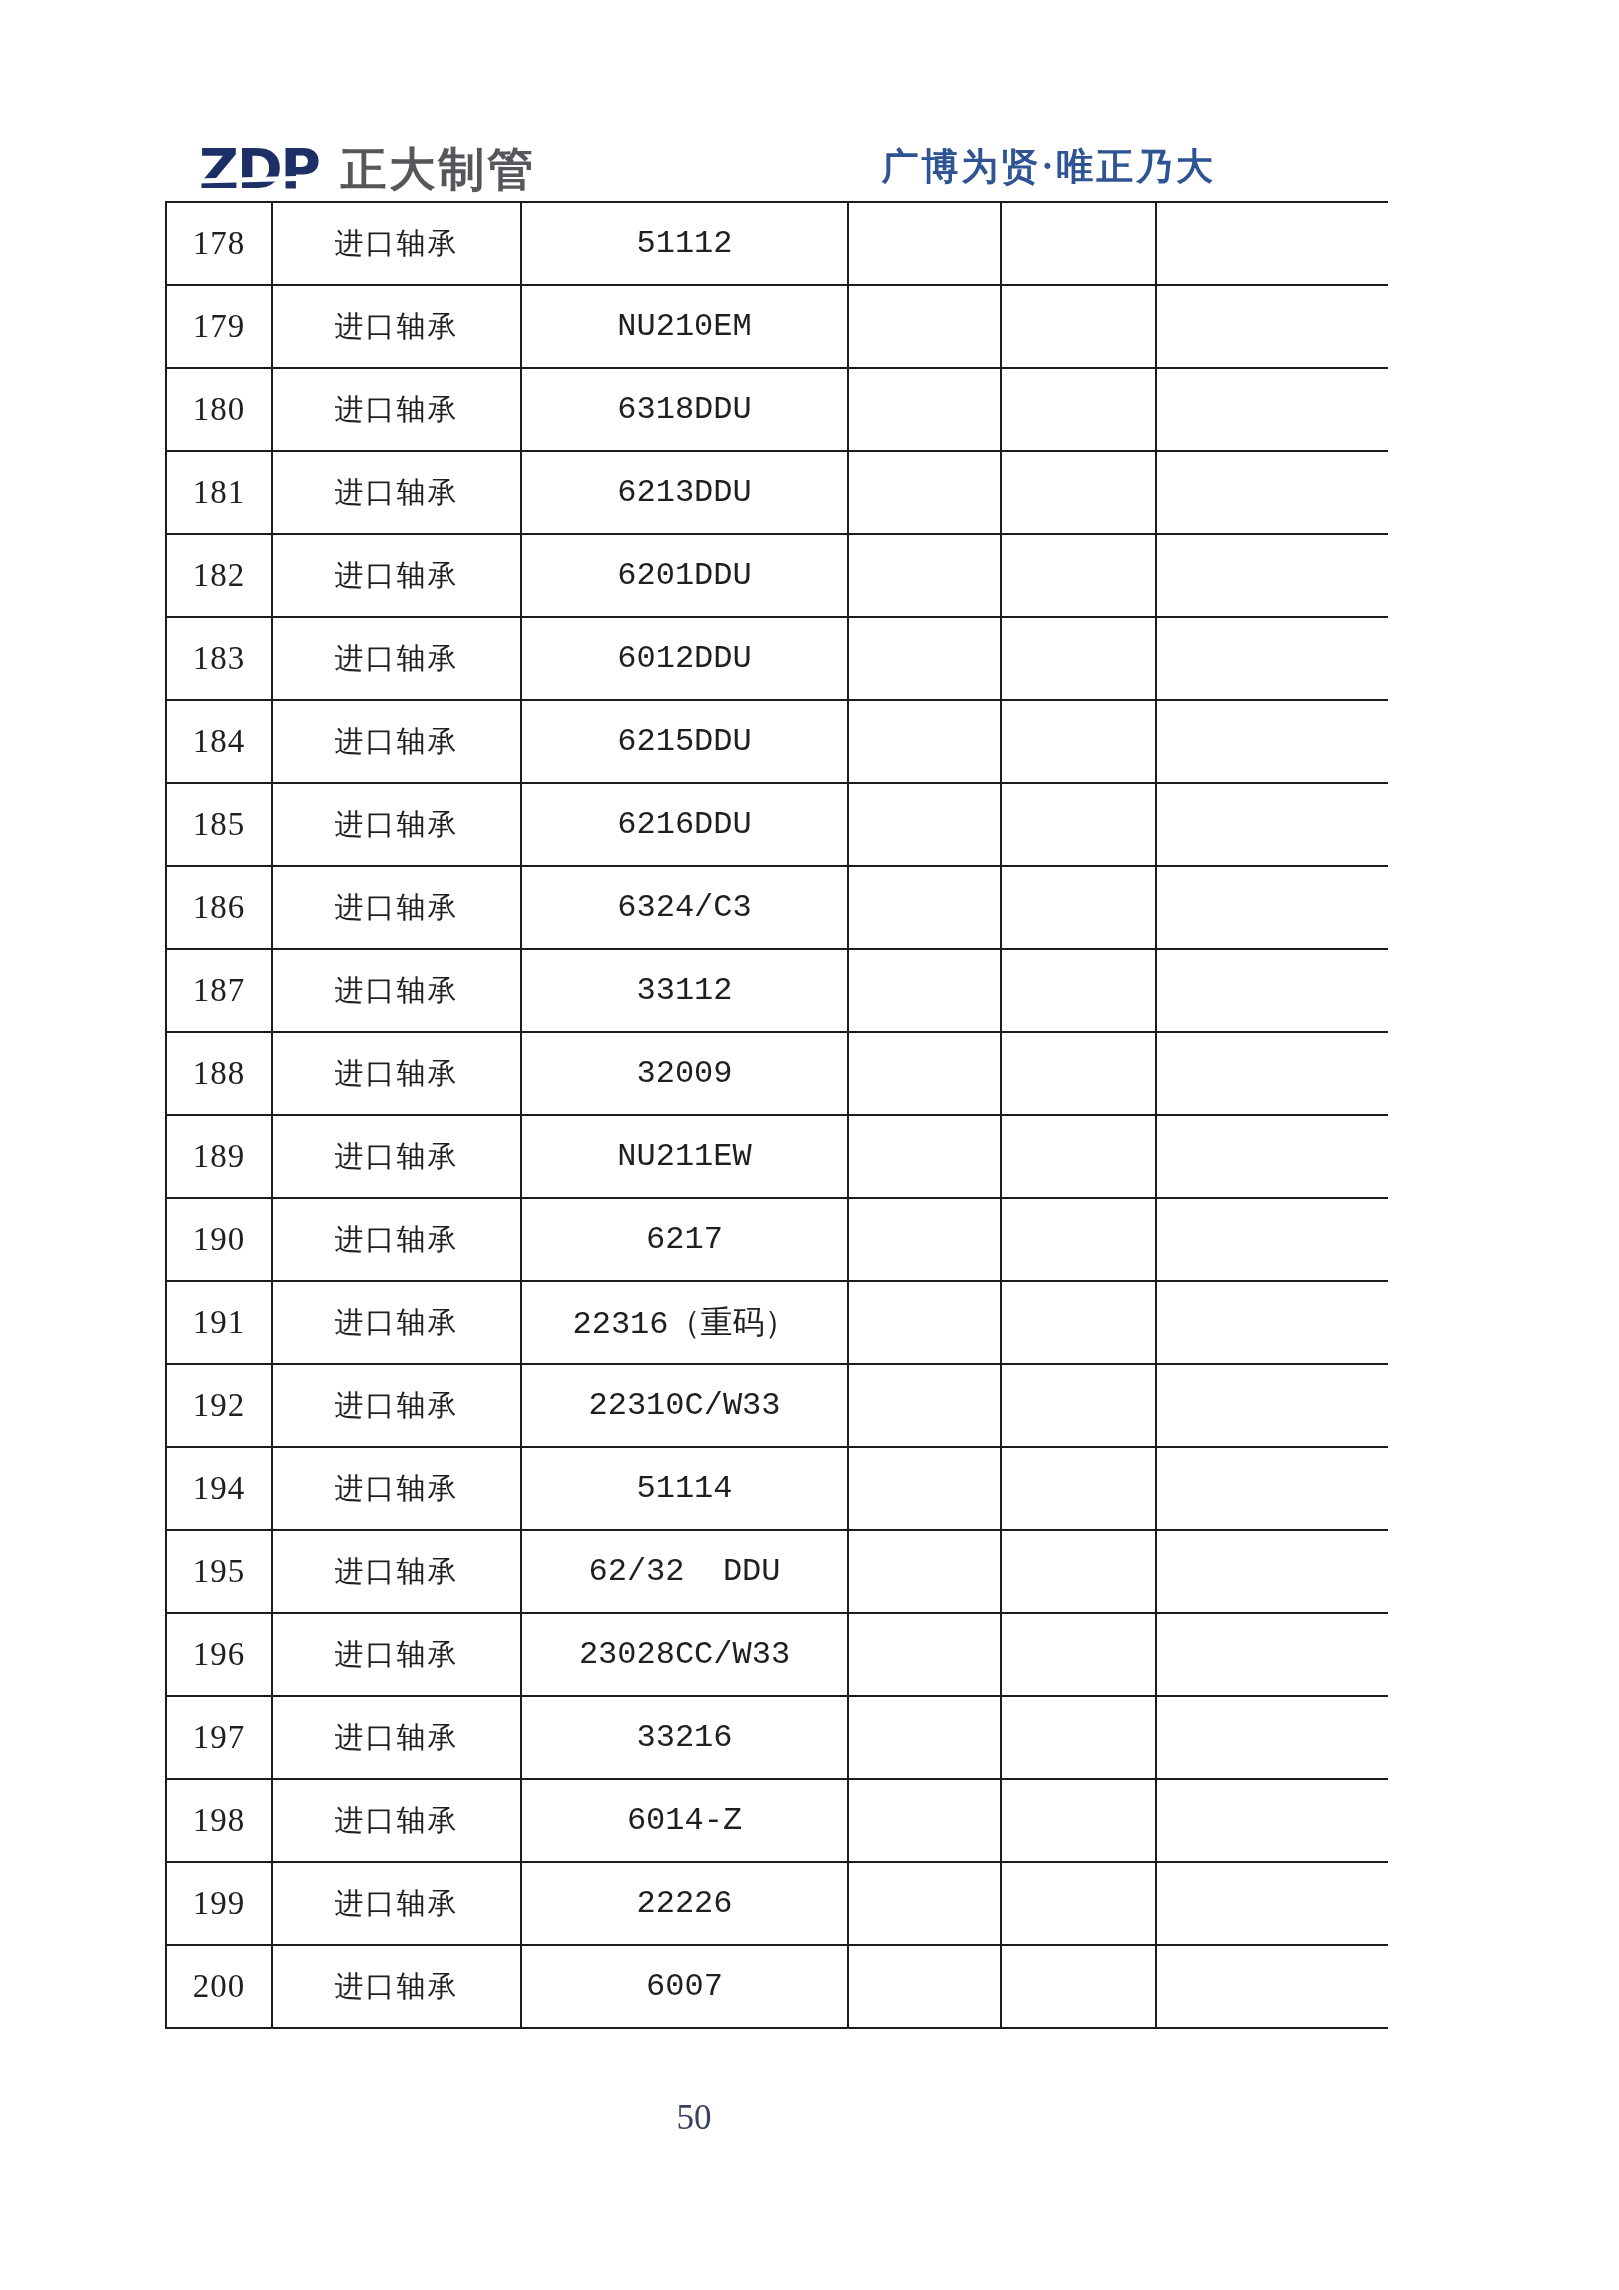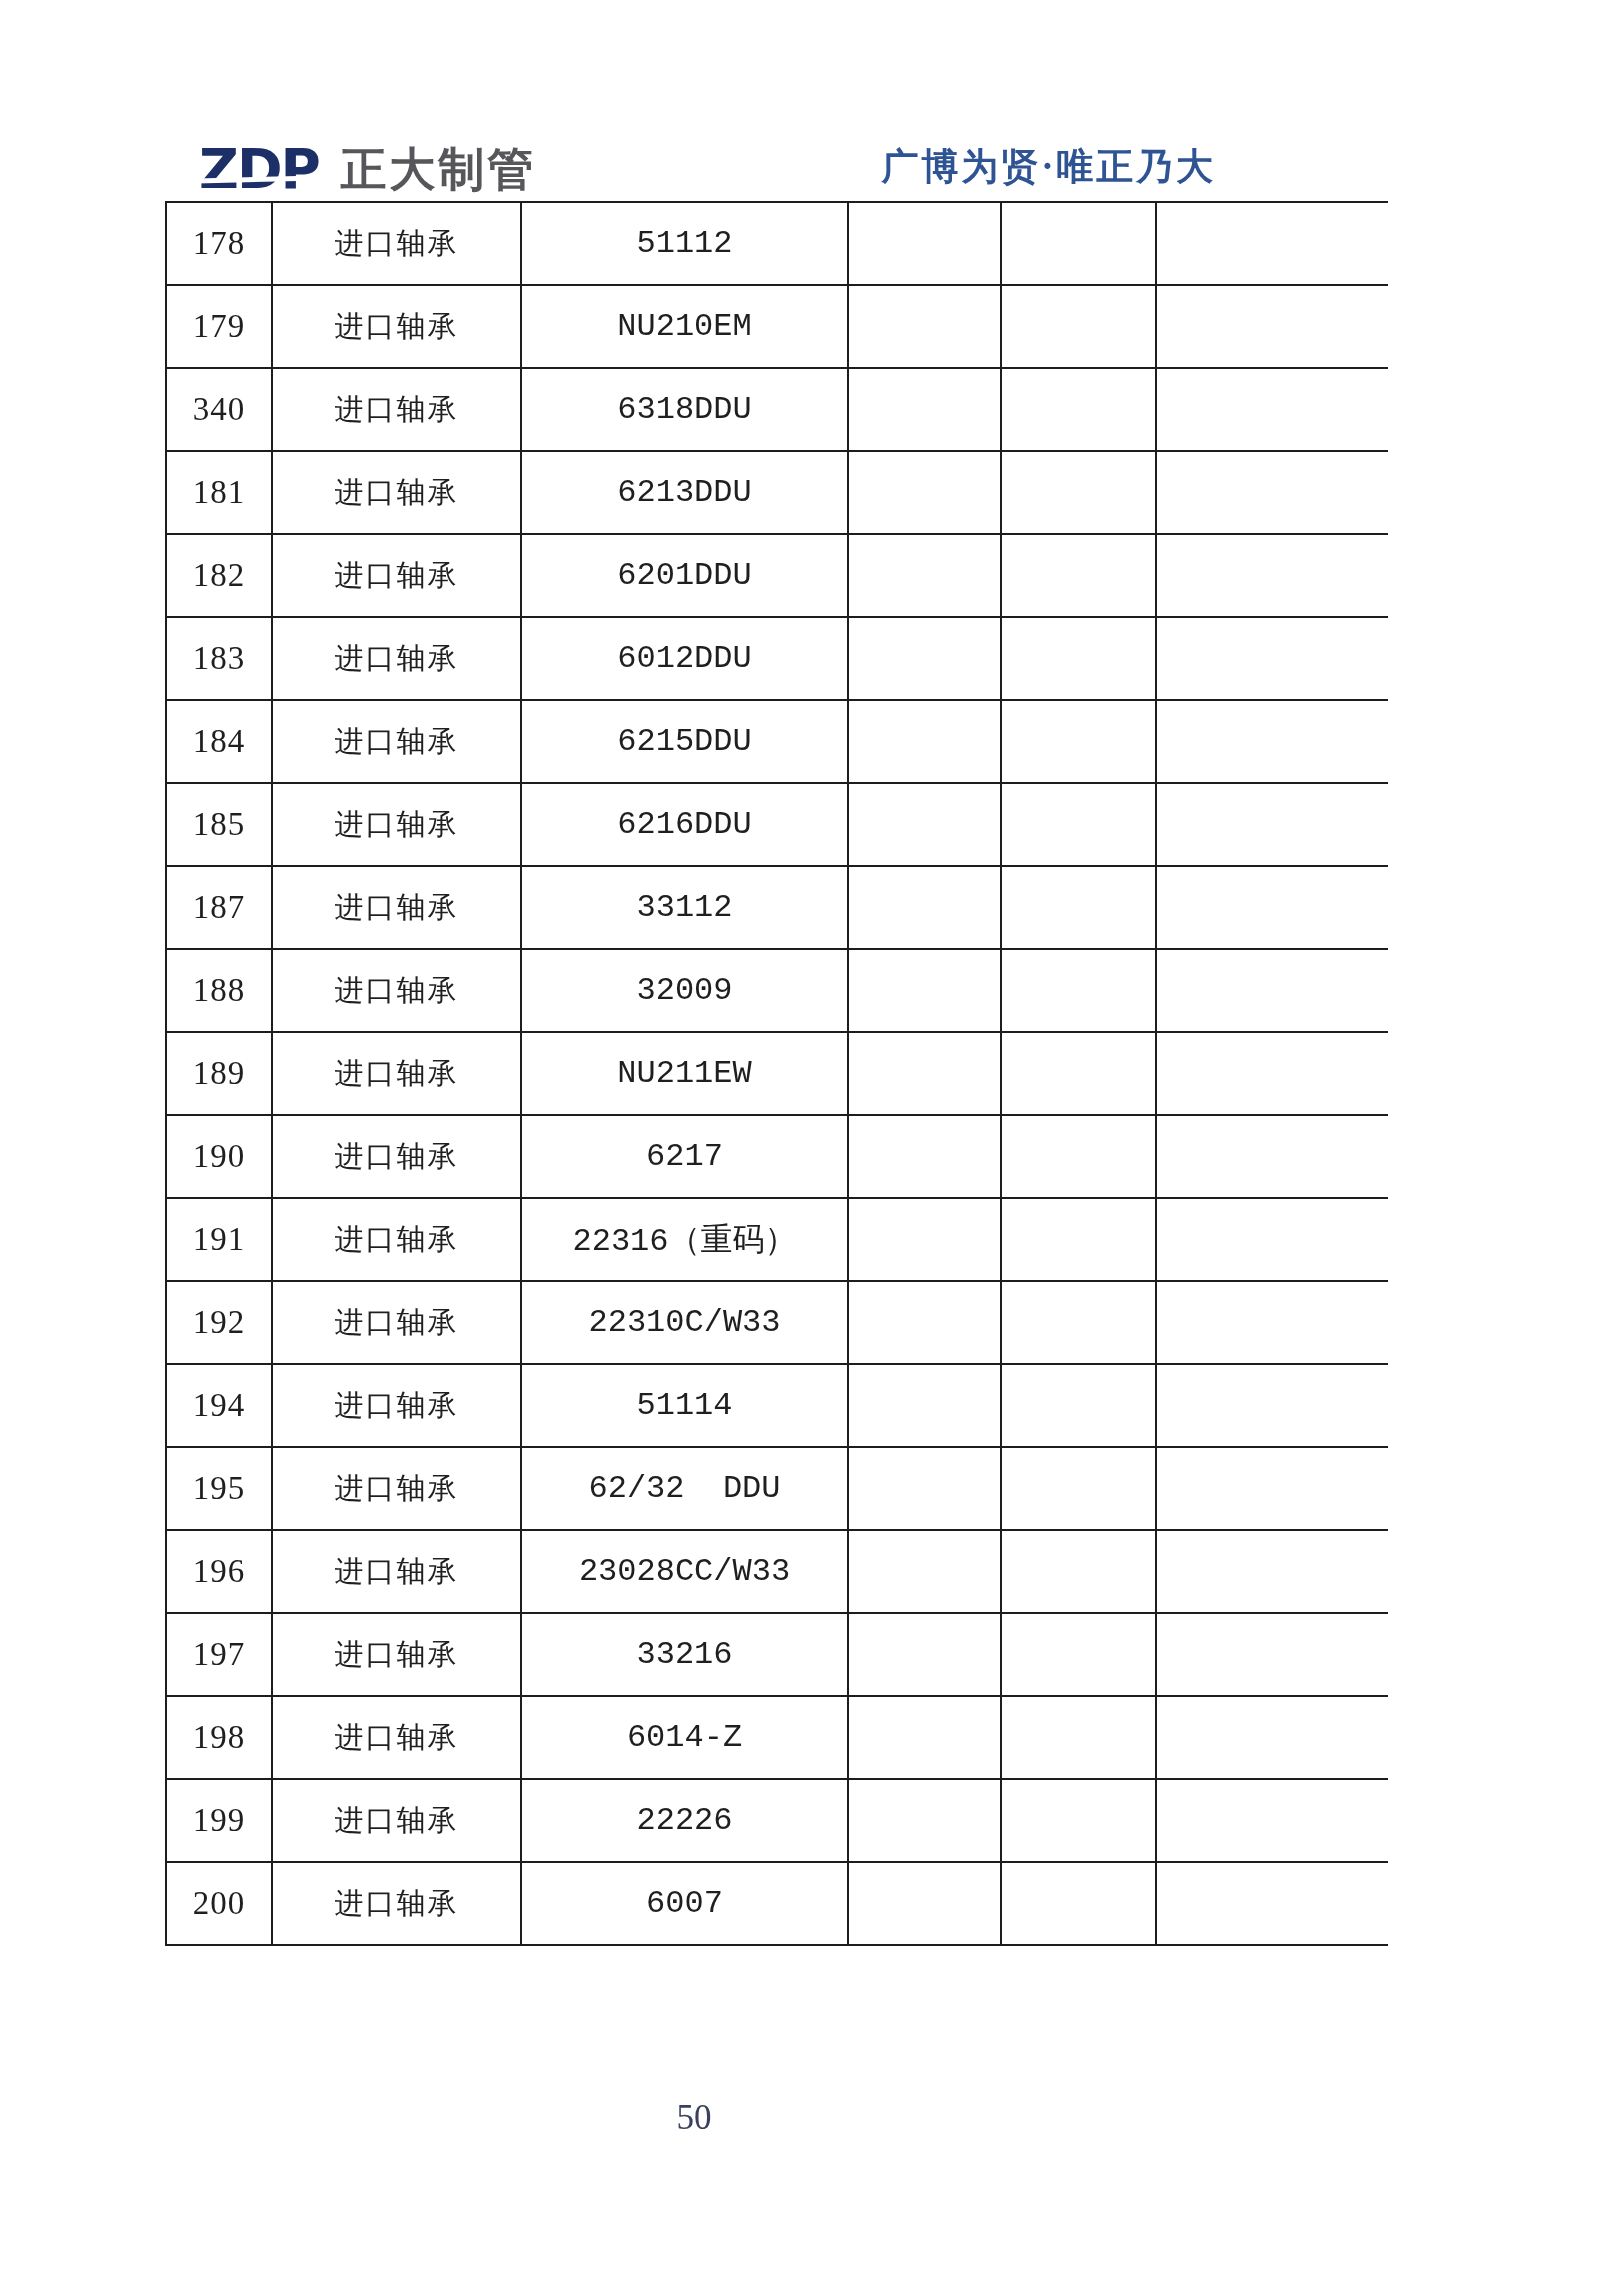--- a/index.html
+++ b/index.html
@@ -133,21 +133,21 @@
         </tr>
         <tr>
           <td class="num">179</td>
           <td class="cat">进口轴承</td>
           <td class="model">NU210EM</td>
           <td class="empty"></td>
           <td class="empty"></td>
           <td class="empty"></td>
         </tr>
         <tr>
-          <td class="num">340</td>
+          <td class="num">180</td>
           <td class="cat">进口轴承</td>
           <td class="model">6318DDU</td>
           <td class="empty"></td>
           <td class="empty"></td>
           <td class="empty"></td>
         </tr>
         <tr>
           <td class="num">181</td>
           <td class="cat">进口轴承</td>
           <td class="model">6213DDU</td>
@@ -176,20 +176,28 @@
           <td class="cat">进口轴承</td>
           <td class="model">6215DDU</td>
           <td class="empty"></td>
           <td class="empty"></td>
           <td class="empty"></td>
         </tr>
         <tr>
           <td class="num">185</td>
           <td class="cat">进口轴承</td>
           <td class="model">6216DDU</td>
+          <td class="empty"></td>
+          <td class="empty"></td>
+          <td class="empty"></td>
+        </tr>
+        <tr>
+          <td class="num">186</td>
+          <td class="cat">进口轴承</td>
+          <td class="model">6324/C3</td>
           <td class="empty"></td>
           <td class="empty"></td>
           <td class="empty"></td>
         </tr>
         <tr>
           <td class="num">187</td>
           <td class="cat">进口轴承</td>
           <td class="model">33112</td>
           <td class="empty"></td>
           <td class="empty"></td>

